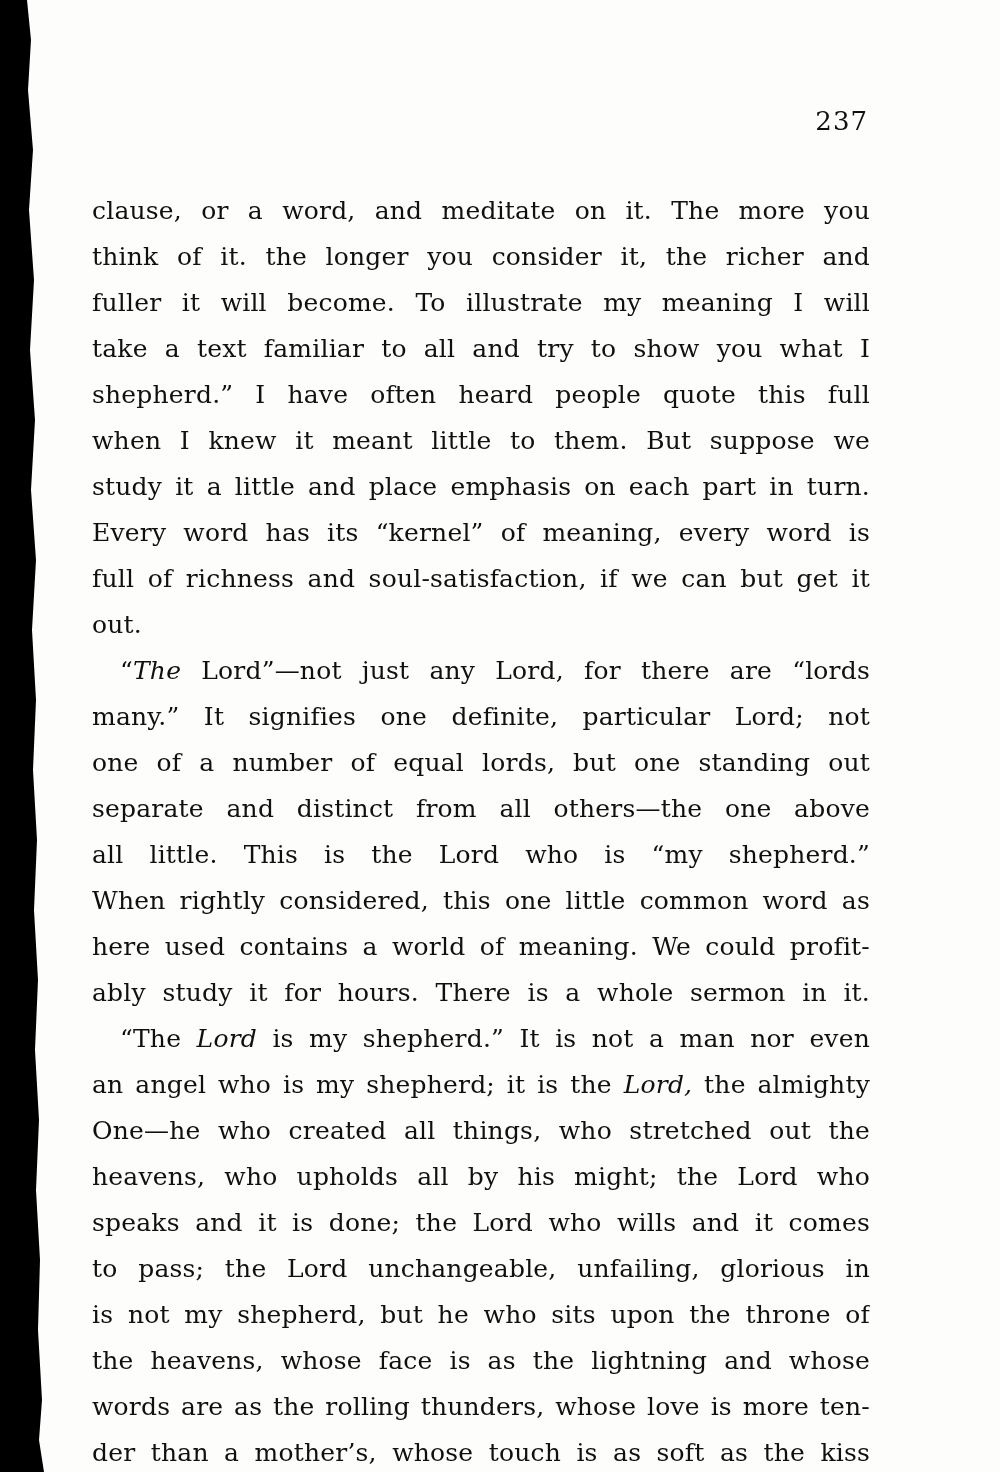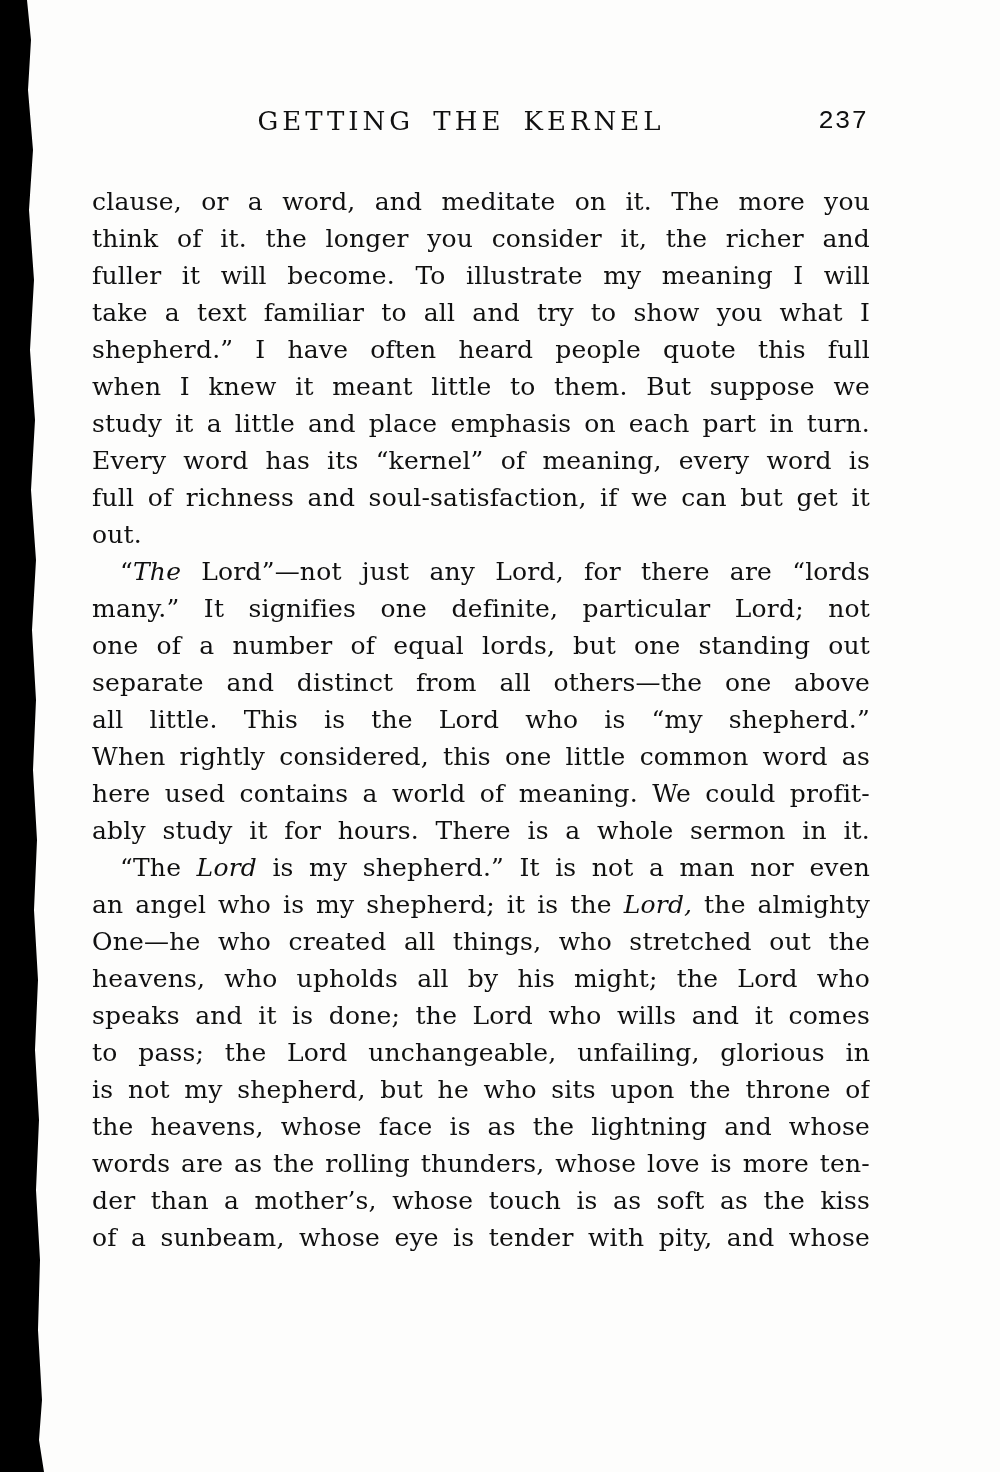--- a/index.html
+++ b/index.html
@@ -51,52 +51,51 @@
     letter-spacing: 4px;
     word-spacing: 7px;
     white-space: nowrap;
   }
   .page-number {
     position: absolute;
     right: 2px;
     top: 0;
     font-size: 26px;
     letter-spacing: 1px;
-    font-family: Liberation Mono, monospace;
   }
   .body-text {
     position: absolute;
     left: 92px;
     top: 183px;
     width: 778px;
     font-size: 25px;
     color: #101010;
   }
   .line {
     height: 37px;
     line-height: 37px;
     text-align: justify;
     text-align-last: justify;
     overflow: hidden;
     letter-spacing: 0.2px;
+    margin-top: 9px;
   }
   .line.indent {
     text-indent: 28px;
   }
   .line i {
   }
 </style>
 </head>
 <body>
 
 <div class="page">
   <div class="scan-band"></div>
 
   <div class="running-head">
-    <div class="running-title">GETTING THE KERNEL</div>
     <div class="page-number">237</div>
   </div>
 
   <div class="body-text">
       <div class="line"><span>clause, or a word, and meditate on it.  The more you</span></div>
       <div class="line"><span>think of it. the longer you consider it, the richer and</span></div>
       <div class="line"><span>fuller it will become.  To illustrate my meaning I will</span></div>
       <div class="line"><span>take a text familiar to all and try to show you what I</span></div>
       <div class="line"><span>shepherd.”  I have often heard people quote this full</span></div>
       <div class="line"><span>when I knew it meant little to them.  But suppose we</span></div>

